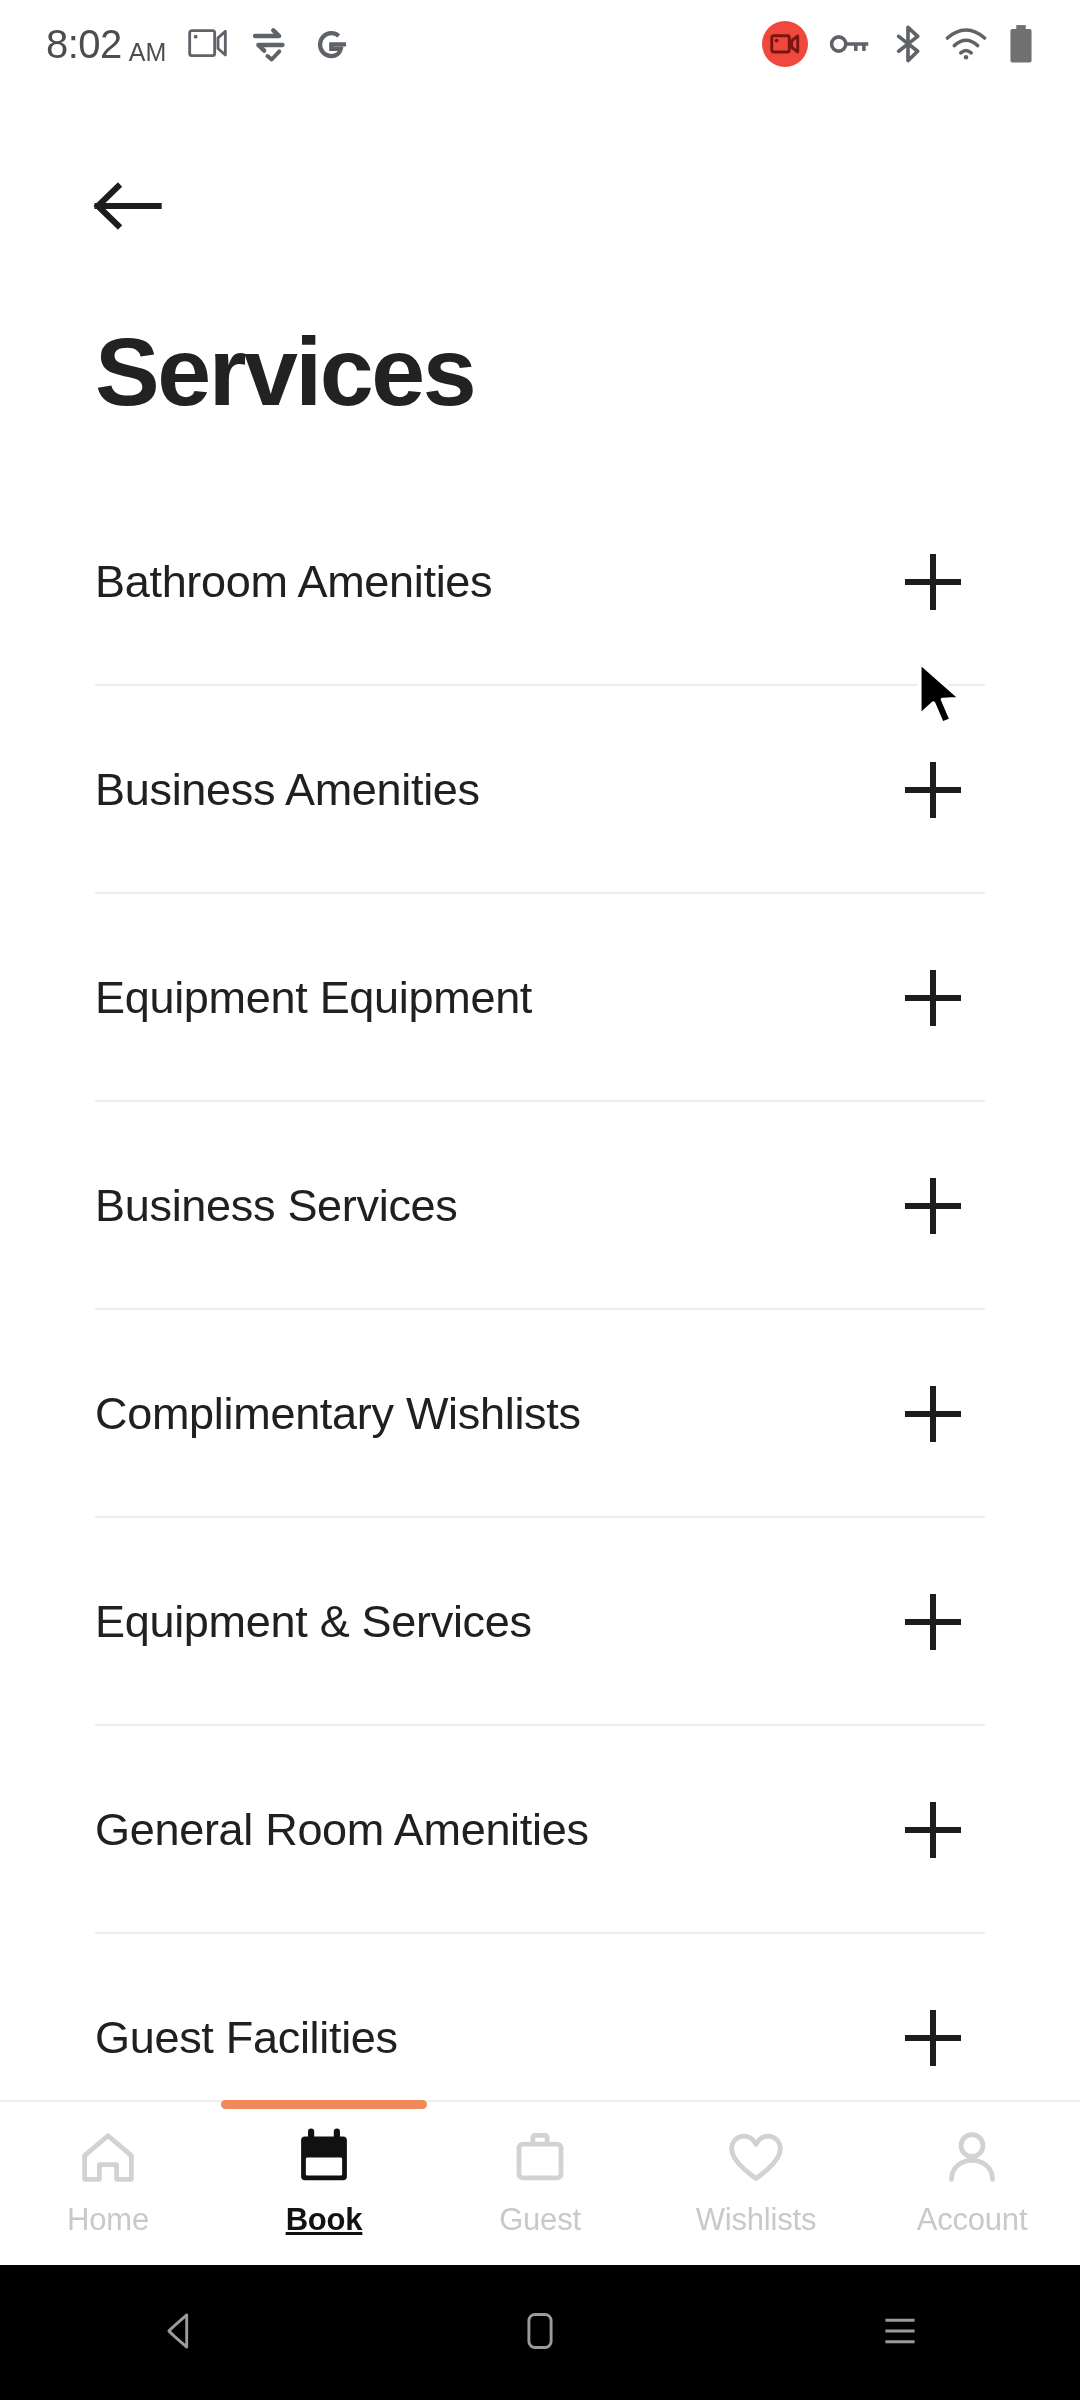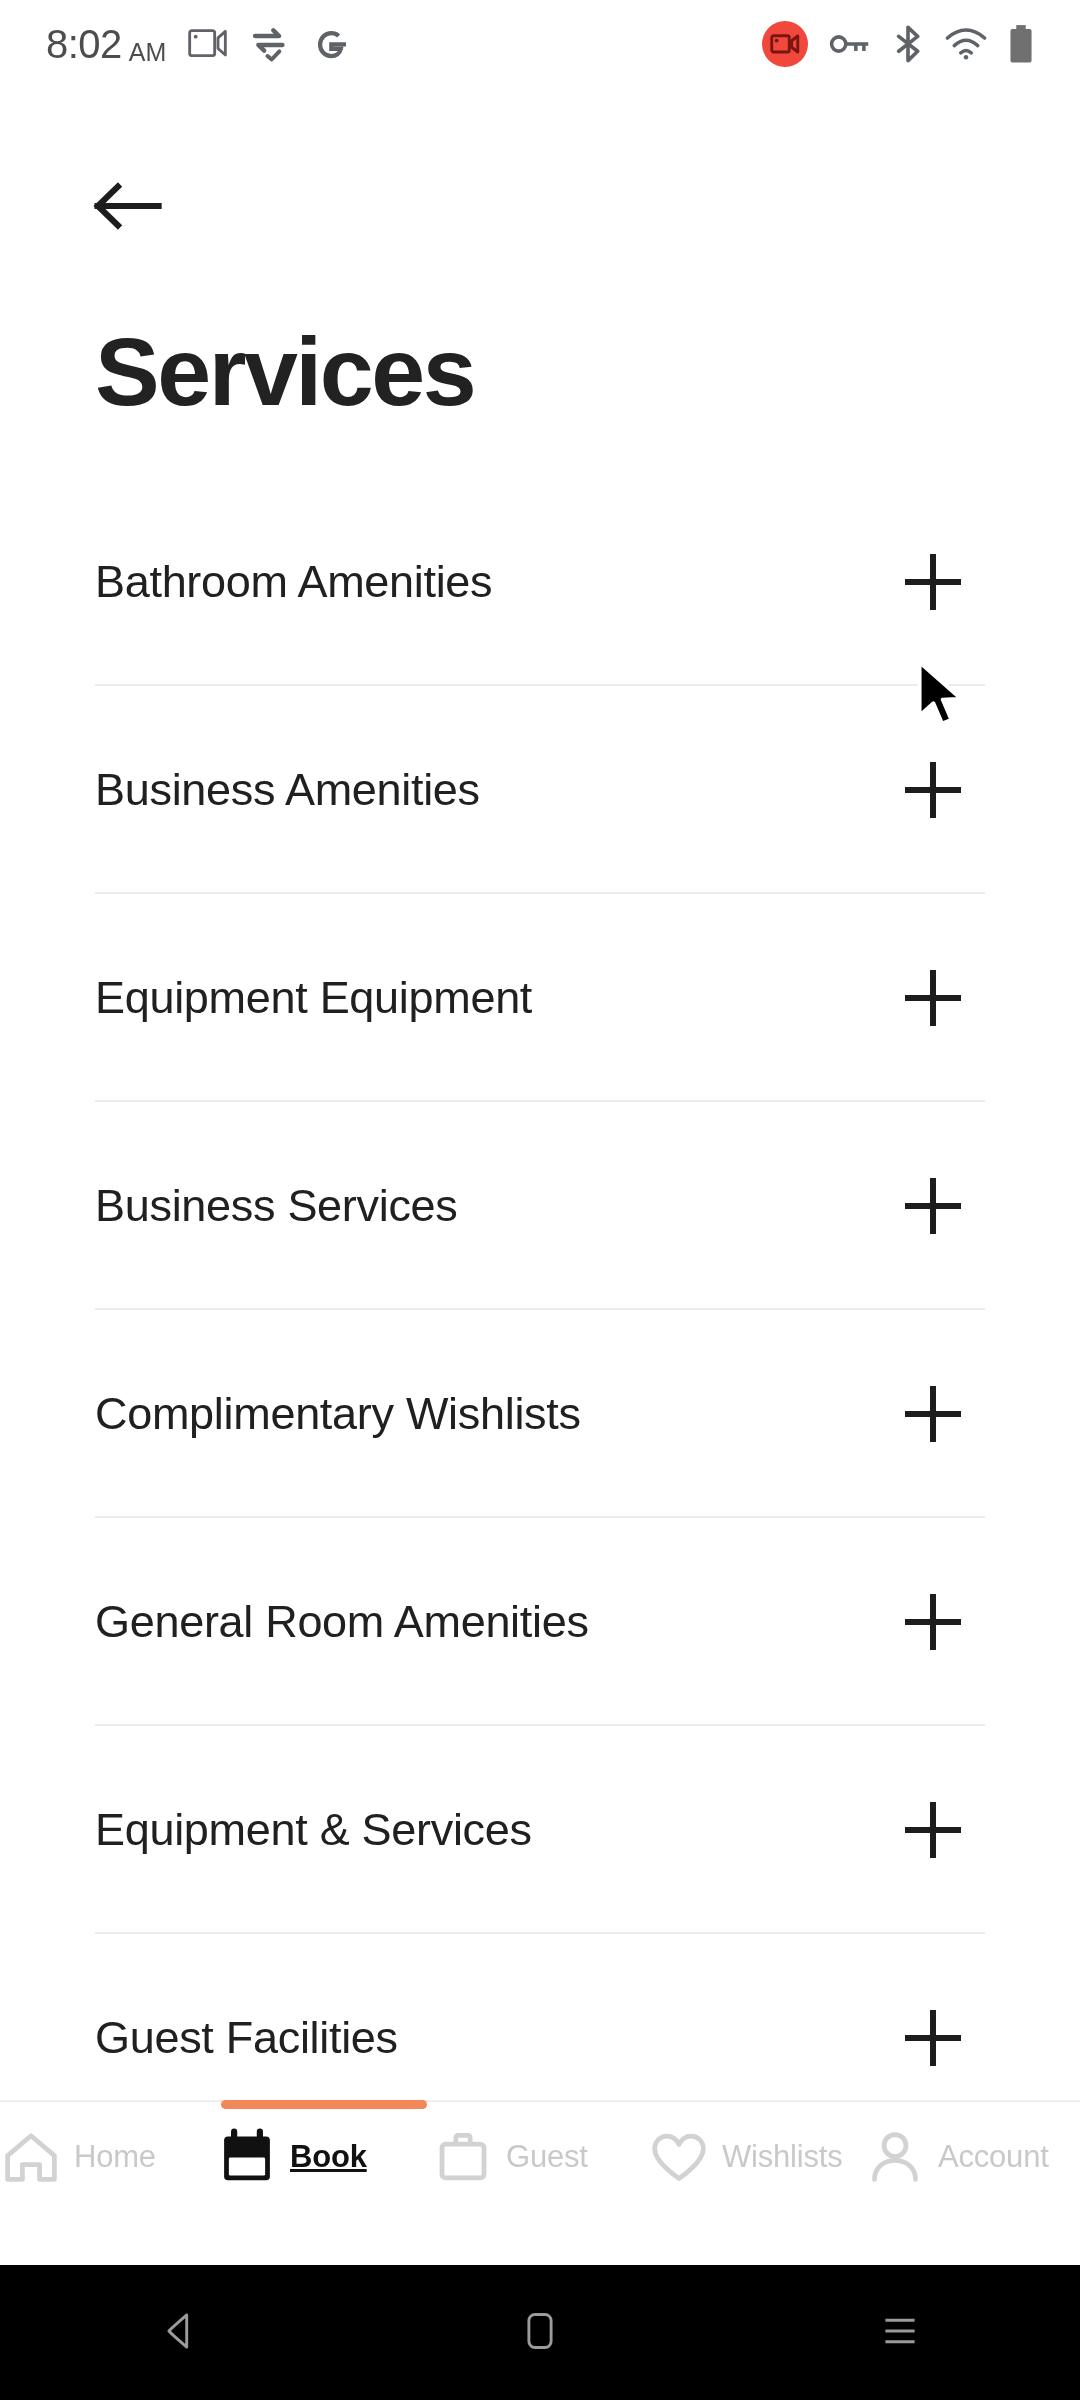--- a/index.html
+++ b/index.html
@@ -67,21 +67,21 @@
   }
 
   
   .bottomnav {
     position:absolute; left:0; bottom:135px; width:1080px; height:165px;
     background:#ffffff; border-top:2px solid #eeeeee;
     display:flex; align-items:flex-start; justify-content:space-around;
     padding-top:22px;
   }
   .navitem {
-    width:216px; display:flex; flex-direction:row; align-items:center; gap:12px;
+    width:216px; display:flex; flex-direction:column; align-items:center; gap:12px;
     position:relative;
   }
   .navitem .nav-label {
     font-size:31px; font-weight:400; color:#c9c9c9; letter-spacing:-0.2px;
   }
   .navitem.active .nav-label { color:#111111; font-weight:700;text-decoration:underline; }
   .active-indicator {
     position:absolute; top:-24px; left:50%; transform:translateX(-50%);
     width:206px; height:9px; border-radius:5px; background:#F2875A;
   }
@@ -203,27 +203,27 @@
       <span class="divider"></span>
     </div>
 
     <div class="row">
       <span class="label">Complimentary Wishlists</span>
       <span class="plus"></span>
       <span class="divider"></span>
     </div>
 
     <div class="row">
+      <span class="label">Equipment &amp; Services</span>
+      <span class="plus"></span>
+      <span class="divider"></span>
+    </div>
+
+    <div class="row">
       <span class="label">General Room Amenities</span>
-      <span class="plus"></span>
-      <span class="divider"></span>
-    </div>
-
-    <div class="row">
-      <span class="label">Equipment &amp; Services</span>
       <span class="plus"></span>
       <span class="divider"></span>
     </div>
 
     <div class="row">
       <span class="label">Guest Facilities</span>
       <span class="plus"></span>
     </div>
 
   </div>

